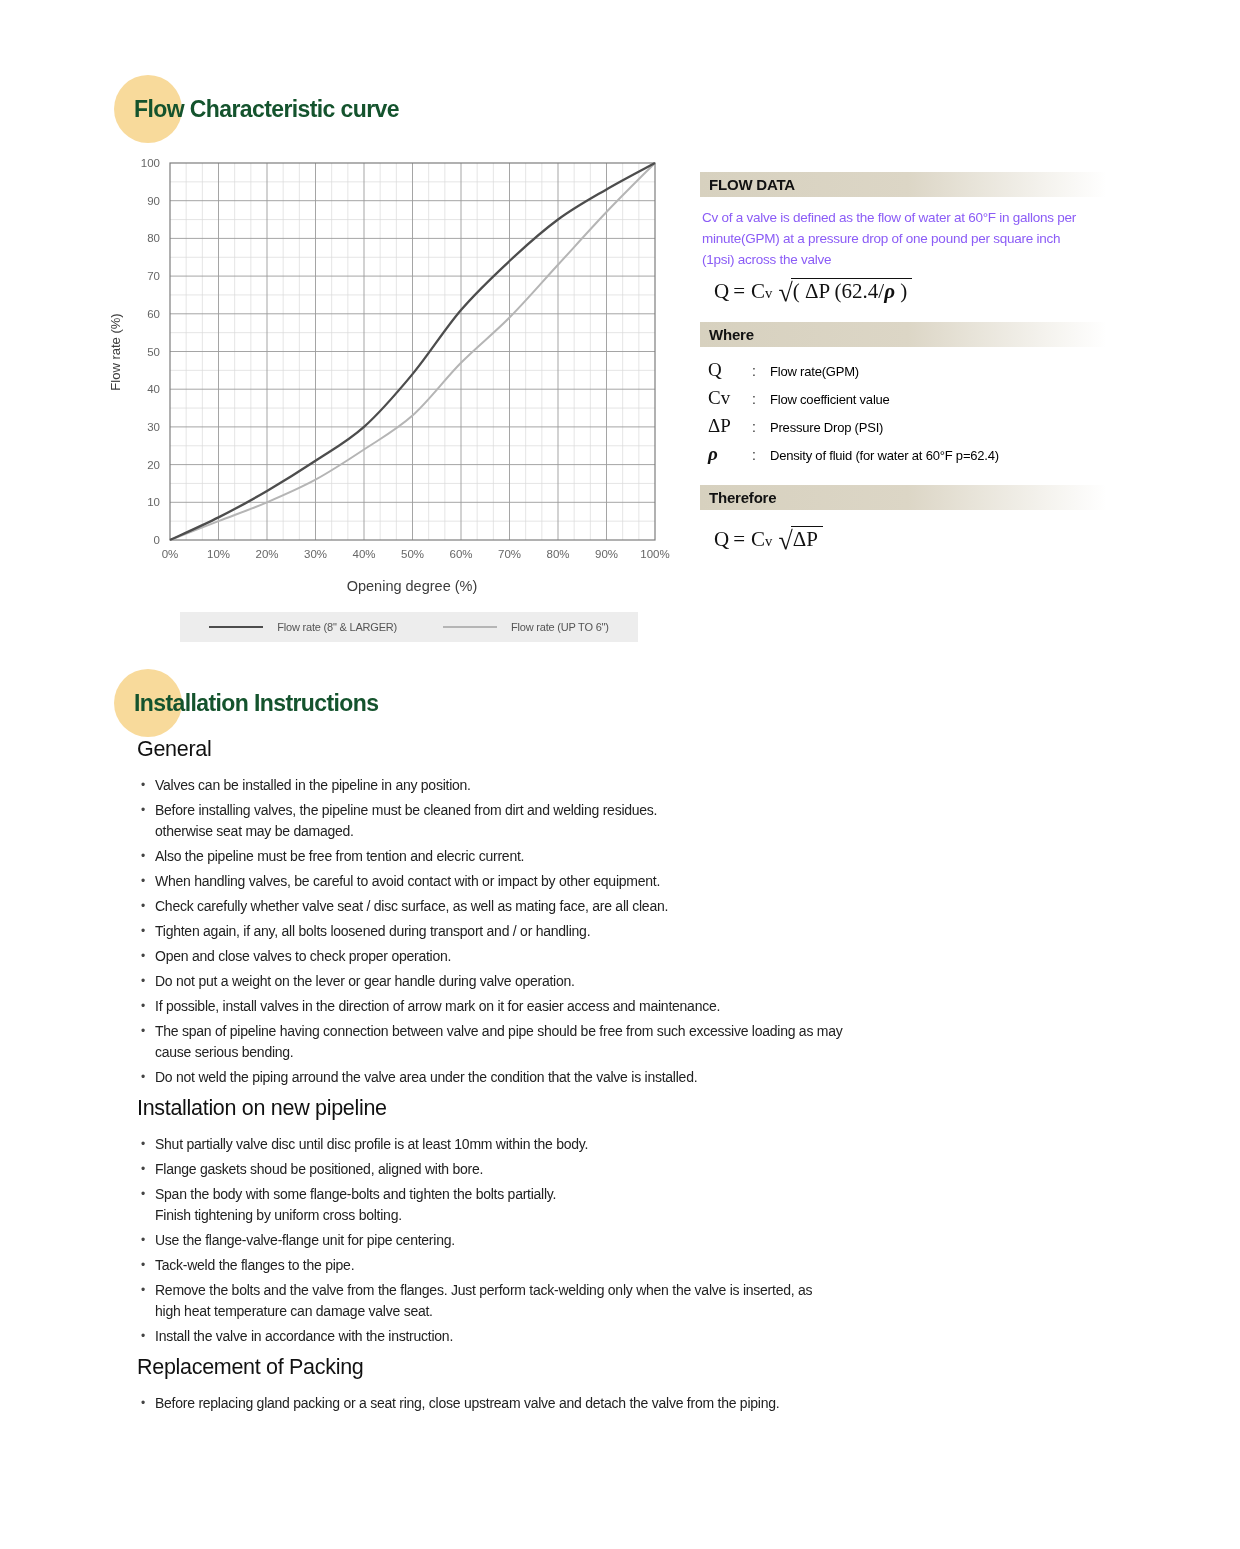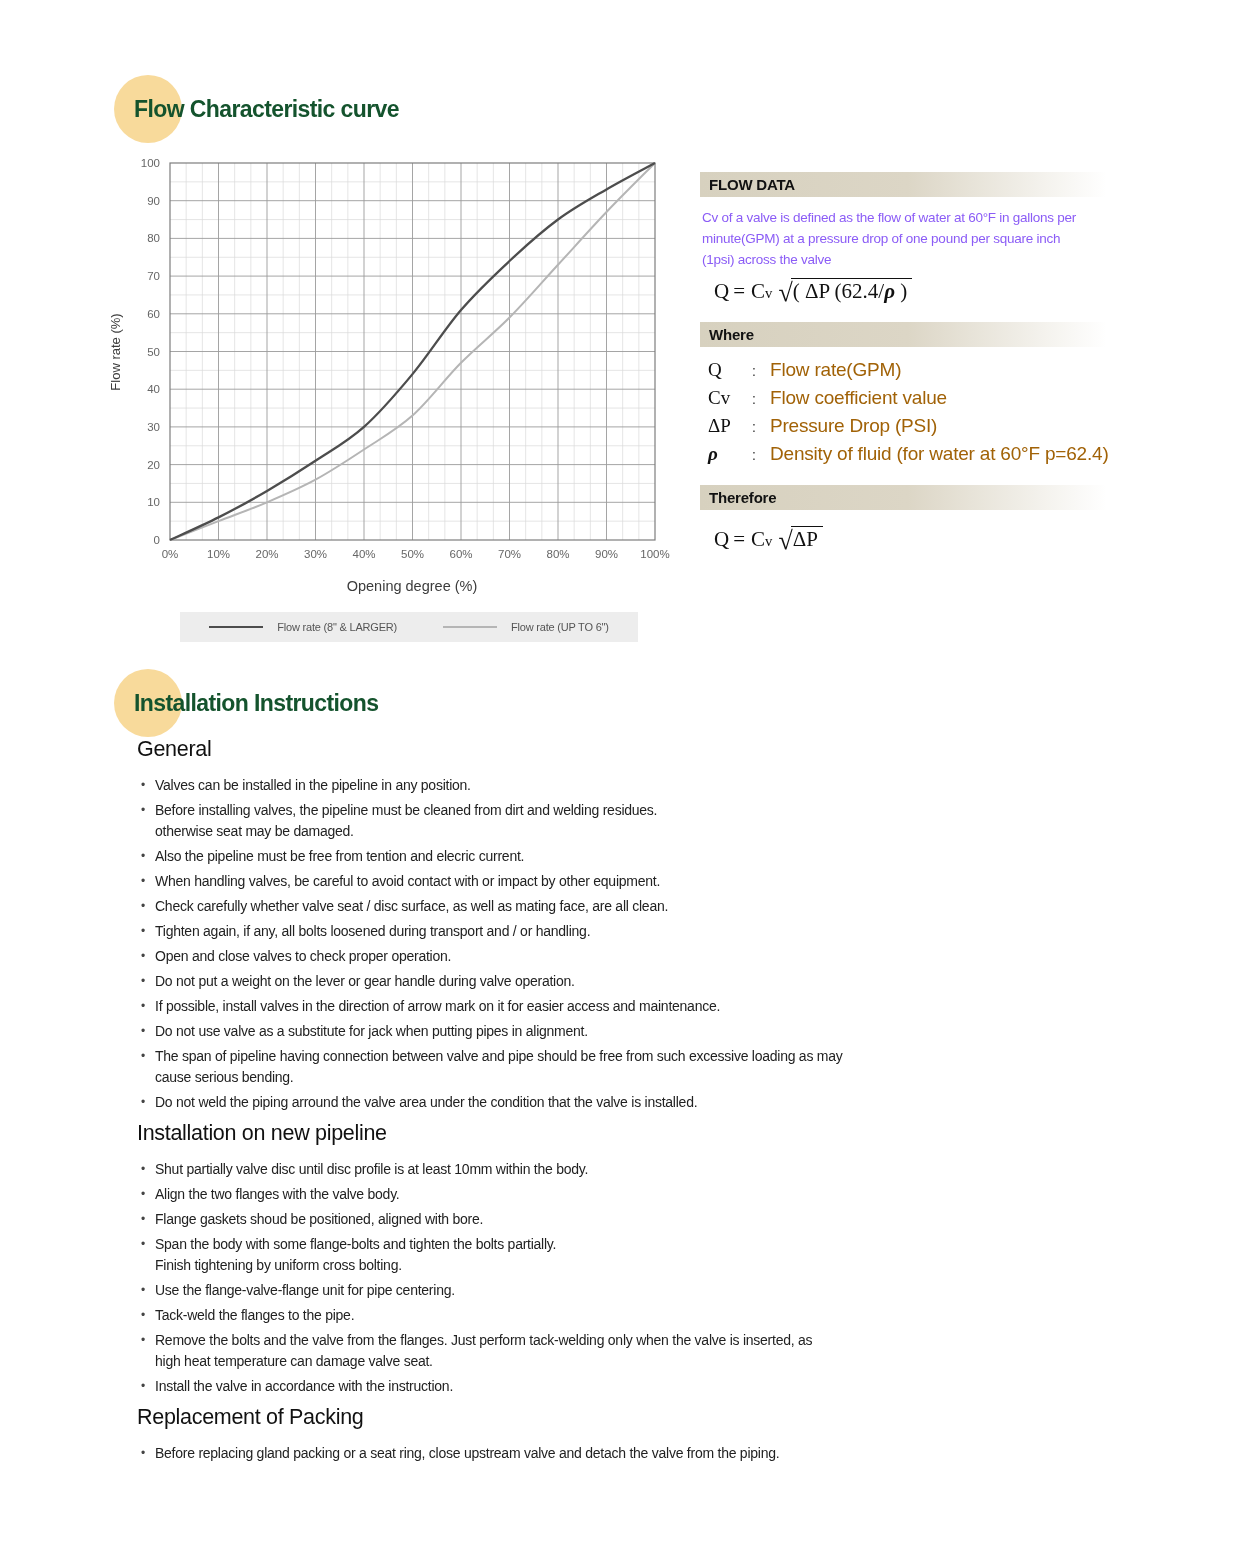--- a/index.html
+++ b/index.html
@@ -27,21 +27,21 @@
   .formula .f-sub{font-size:0.7em;}
   .formula .sqrt{font-size:26px;vertical-align:-3px;margin:0 -2px 0 6px;}
   .radicand{border-top:1.7px solid #111;padding:0 5px 0 2px;}
   .rho-it{font-style:italic;font-weight:bold;}
   .up{font-style:normal;}
   .delta-it{}
   .def-list{margin:12px 0 14px 8px;}
   .def-row{display:flex;align-items:baseline;min-height:28px;}
   .def-sym{font-family:"Liberation Serif",serif;font-size:19px;width:44px;color:#111;}
   .def-colon{width:18px;font-size:14px;color:#333;}
-  .def-desc{font-size:19px;color:#a16207;letter-spacing:-0.2px;}
+  .def-desc{font-size:13px;color:#000000;letter-spacing:-0.2px;}
   
   #install{position:absolute;left:137px;top:737px;width:1010px;}
   .subhead{font-size:21.5px;font-weight:400;color:#111;letter-spacing:-0.3px;margin:0;}
   .subhead.later{margin-top:8px;}
   ul.bullets{list-style:none;margin:13px 0 0 4px;padding:0;}
   ul.bullets li{position:relative;padding-left:14px;font-size:14px;line-height:21px;
                 margin-bottom:4px;white-space:pre-line;color:#222;letter-spacing:-0.25px;}
   ul.bullets li::before{content:"\2022";position:absolute;left:0;top:0;color:#444;font-size:12px;}
 </style>
 </head>
@@ -200,31 +200,29 @@
     <li>Valves can be installed in the pipeline in any position.</li>
         <li>Before installing valves, the pipeline must be cleaned from dirt and welding residues.
 otherwise seat may be damaged.</li>
         <li>Also the pipeline must be free from tention and elecric current.</li>
         <li>When handling valves, be careful to avoid contact with or impact by other equipment.</li>
         <li>Check carefully whether valve seat / disc surface, as well as mating face, are all clean.</li>
         <li>Tighten again, if any, all bolts loosened during transport and / or handling.</li>
         <li>Open and close valves to check proper operation.</li>
         <li>Do not put a weight on the lever or gear handle during valve operation.</li>
         <li>If possible, install valves in the direction of arrow mark on it for easier access and maintenance.</li>
-        <li>Do not use valve as a substitute for jack when putting pipes in alignment.</li>
         <li>The span of pipeline having connection between valve and pipe should be free from such excessive loading as may
 cause serious bending.</li>
         <li>Do not weld the piping arround the valve area under the condition that the valve is installed.</li>
       </ul>
 
     <h3 class="subhead later">Installation on new pipeline</h3>
     <ul class="bullets">
 
     <li>Shut partially valve disc until disc profile is at least 10mm within the body.</li>
-        <li>Align the two flanges with the valve body.</li>
         <li>Flange gaskets shoud be positioned, aligned with bore.</li>
         <li>Span the body with some flange-bolts and tighten the bolts partially.
 Finish tightening by uniform cross bolting.</li>
         <li>Use the flange-valve-flange unit for pipe centering.</li>
         <li>Tack-weld the flanges to the pipe.</li>
         <li>Remove the bolts and the valve from the flanges. Just perform tack-welding only when the valve is inserted, as
 high heat temperature can damage valve seat.</li>
         <li>Install the valve in accordance with the instruction.</li>
       </ul>
 

